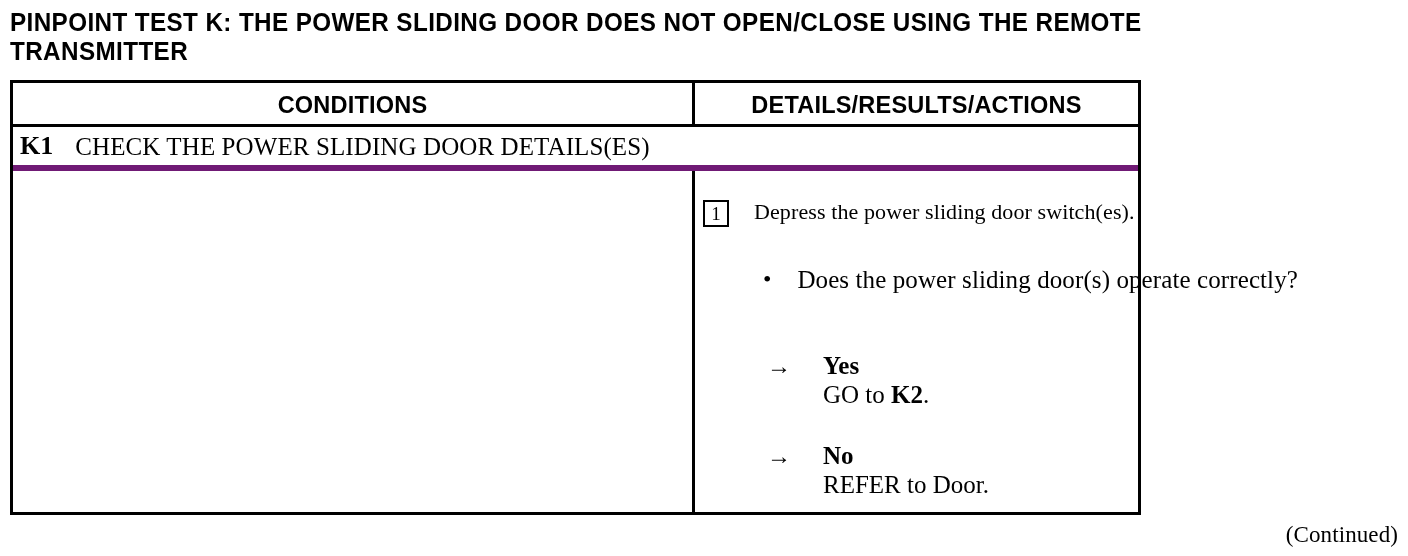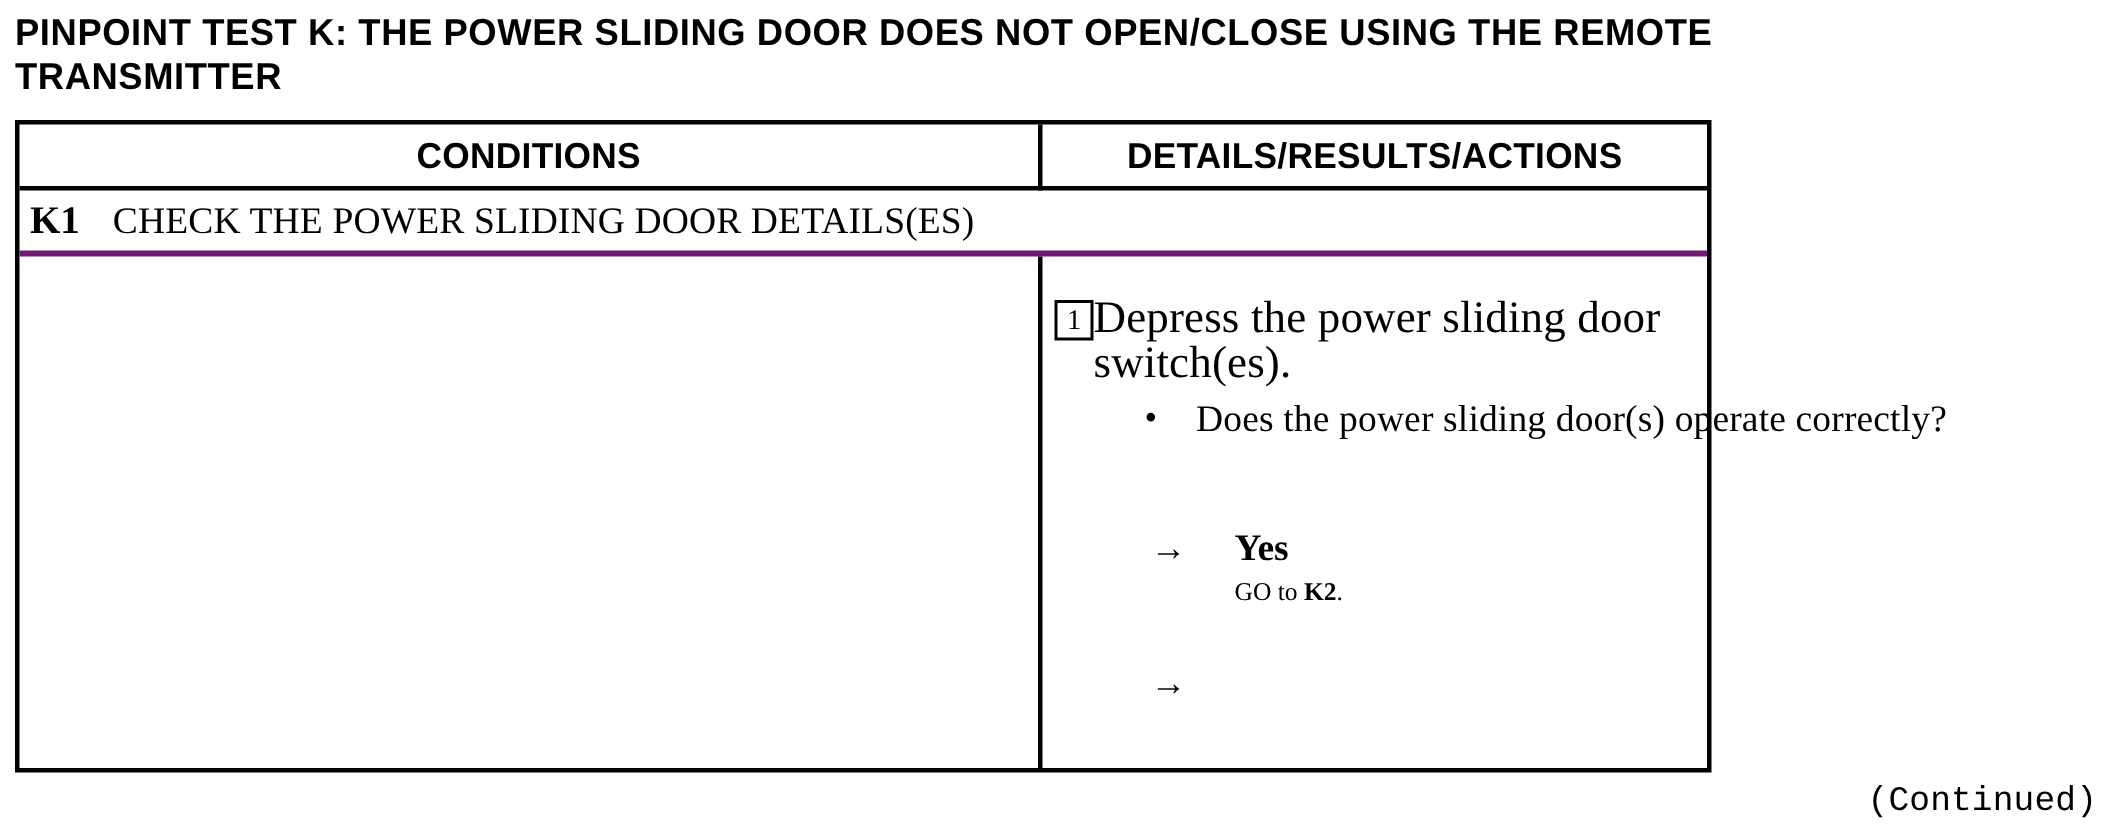--- a/index.html
+++ b/index.html
@@ -79,21 +79,21 @@
     background: #000;
   }
 
   
   .step-row {
     position: absolute;
     left: 0;
     top: 44px;
     right: 0;
     height: 44px;
-    border-bottom: 4px solid #701a75;
+    border-bottom: 6px solid #701a75;
     box-sizing: border-box;
     display: flex;
     align-items: center;
     padding-left: 7px;
   }
   .step-id {
     font-weight: bold;
     font-size: 26px;
     line-height: 1;
     margin-right: 22px;
@@ -151,21 +151,22 @@
     display: flex;
     align-items: center;
     justify-content: center;
     font-size: 19px;
     line-height: 1;
     font-family: "Liberation Serif", serif;
     margin-top: 3px;
     flex: none;
   }
   .instruction-text {
-    font-size: 30px;
+    margin-left: 25px;
+    font-size: 22px;
     line-height: 30px;
     letter-spacing: 0.1px;
   }
 
   .question-line {
     position: absolute;
     left: 68px;
     top: 93px;
     width: 600px;
     display: flex;
@@ -200,32 +201,32 @@
   }
   .branch-body {
     margin-left: 26px;
   }
   .branch-label {
     font-weight: bold;
     font-size: 25px;
     line-height: 29px;
   }
   .branch-action {
-    font-size: 17px;
+    font-size: 25px;
     line-height: 29px;
     white-space: nowrap;
   }
   .branch-action b { font-weight: bold; }
 
   
   .continued {
     position: absolute;
     right: 10px;
     top: 521px;
-    font-family: Liberation Mono, monospace;
+    font-family: Liberation Serif, serif;
     font-size: 23px;
     line-height: 27px;
     letter-spacing: 0.1px;
   }
 </style>
 </head>
 <body>
 
 <div class="page-title">PINPOINT TEST K: THE POWER SLIDING DOOR DOES NOT OPEN/CLOSE USING THE REMOTE TRANSMITTER</div>
 
@@ -262,19 +263,23 @@
       <div class="branch branch-yes">
         <span class="branch-arrow">→</span>
         <span class="branch-body">
           <div class="branch-label">Yes</div>
           <div class="branch-action"><span>GO to </span><b>K2</b><span>.</span></div>
         </span>
       </div>
 
       <div class="branch branch-no">
         <span class="branch-arrow">→</span>
+        <span class="branch-body">
+          <div class="branch-label">No</div>
+          <div class="branch-action"><span>REFER to Door</span><b></b><span>.</span></div>
+        </span>
       </div>
 
     </div>
   </div>
 </div>
 
 <div class="continued">(Continued)</div>
 
 </body></html>

